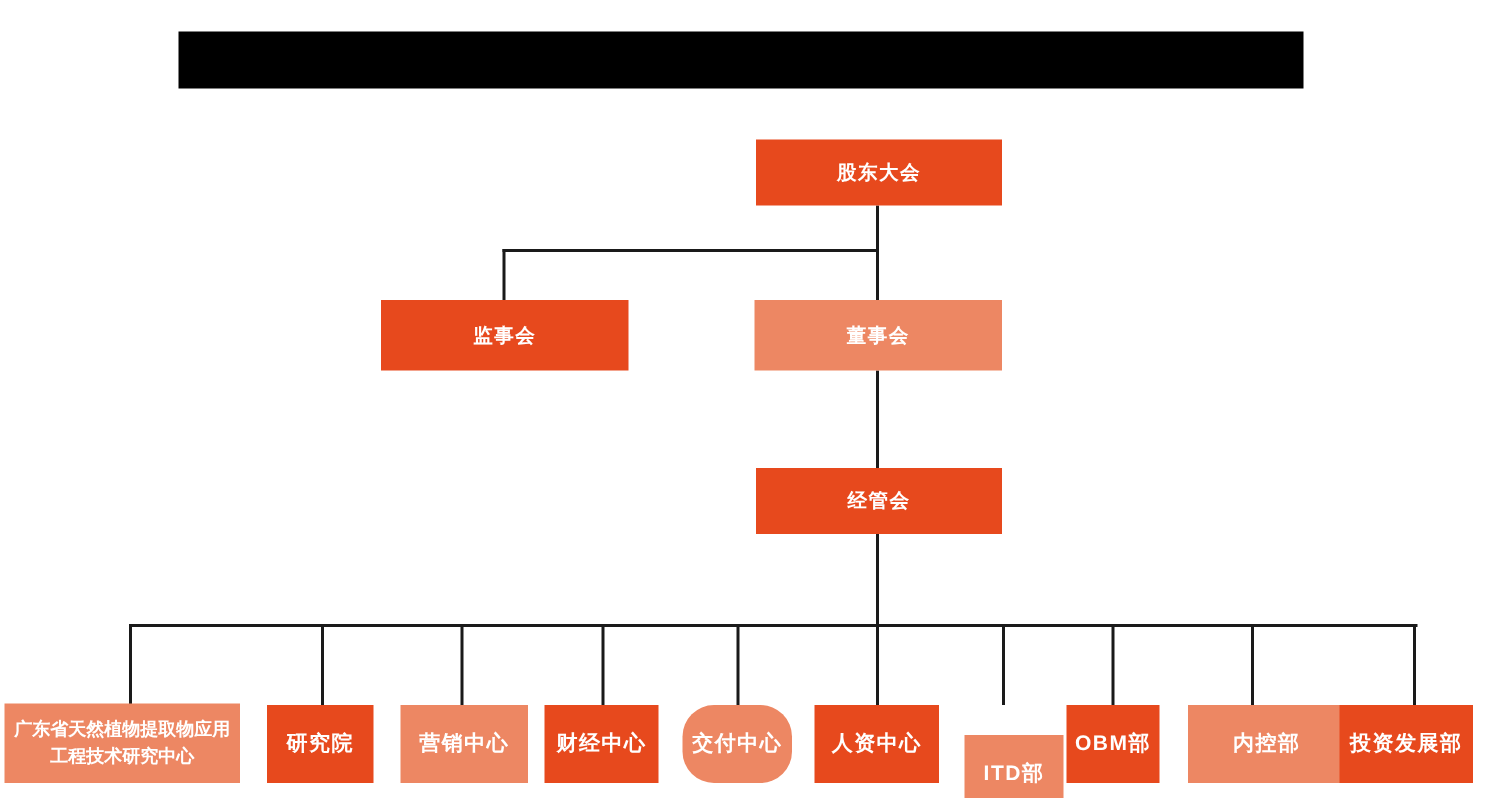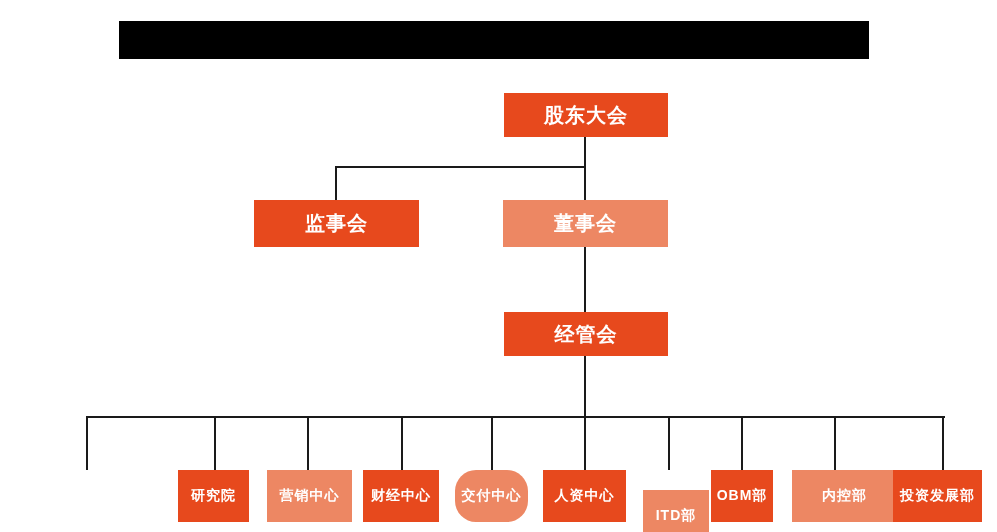--- a/index.html
+++ b/index.html
@@ -20,21 +20,21 @@
     background: #000000;
   }
   .node {
     position: absolute;
     display: flex;
     align-items: center;
     justify-content: center;
     text-align: center;
     color: #ffffff;
     font-weight: bold;
-    font-size: 20px;
+    font-size: 13px;
     letter-spacing: 1px;
     box-sizing: border-box;
   }
   .node.dark  { background: #E7491D; }
   .node.light { background: #ED8763; }
   .node.small { font-size: 14px; }
   .node.tiny  {
     font-size: 12px;
     letter-spacing: 0;
     line-height: 1.45;
@@ -71,20 +71,21 @@
   <div class="line vline" style="left:834px; top:416px; height:54px;"></div>
   <div class="line vline" style="left:942px; top:416px; height:54px;"></div>
 
   <div class="node dark" style="left:504px; top:93px; width:164px; height:44px;">股东大会</div>
 
   <div class="node dark" style="left:254px; top:200px; width:165px; height:47px;">监事会</div>
   <div class="node light" style="left:503px; top:200px; width:165px; height:47px;">董事会</div>
 
   <div class="node dark" style="left:504px; top:312px; width:164px; height:44px;">经管会</div>
 
+  <div class="node light tiny" style="left:3px; top:469px; width:157px; height:53px;">广东省天然植物提取物应用工程技术研究中心</div>
   <div class="node dark small" style="left:178px; top:470px; width:71px; height:52px;">研究院</div>
   <div class="node light small" style="left:267px; top:470px; width:85px; height:52px;">营销中心</div>
   <div class="node dark small" style="left:363px; top:470px; width:76px; height:52px;">财经中心</div>
   <div class="node light small" style="left:455px; top:470px; width:73px; height:52px;border-radius:21px;">交付中心</div>
   <div class="node dark small" style="left:543px; top:470px; width:83px; height:52px;">人资中心</div>
   <div class="node light small" style="left:643px; top:470px; width:66px; height:52px;margin-top:20px;">ITD部</div>
   <div class="node dark small" style="left:711px; top:470px; width:62px; height:52px;">OBM部</div>
   <div class="node light small" style="left:792px; top:470px; width:105px; height:52px;">内控部</div>
   <div class="node dark small" style="left:893px; top:470px; width:89px; height:52px;">投资发展部</div>
 

